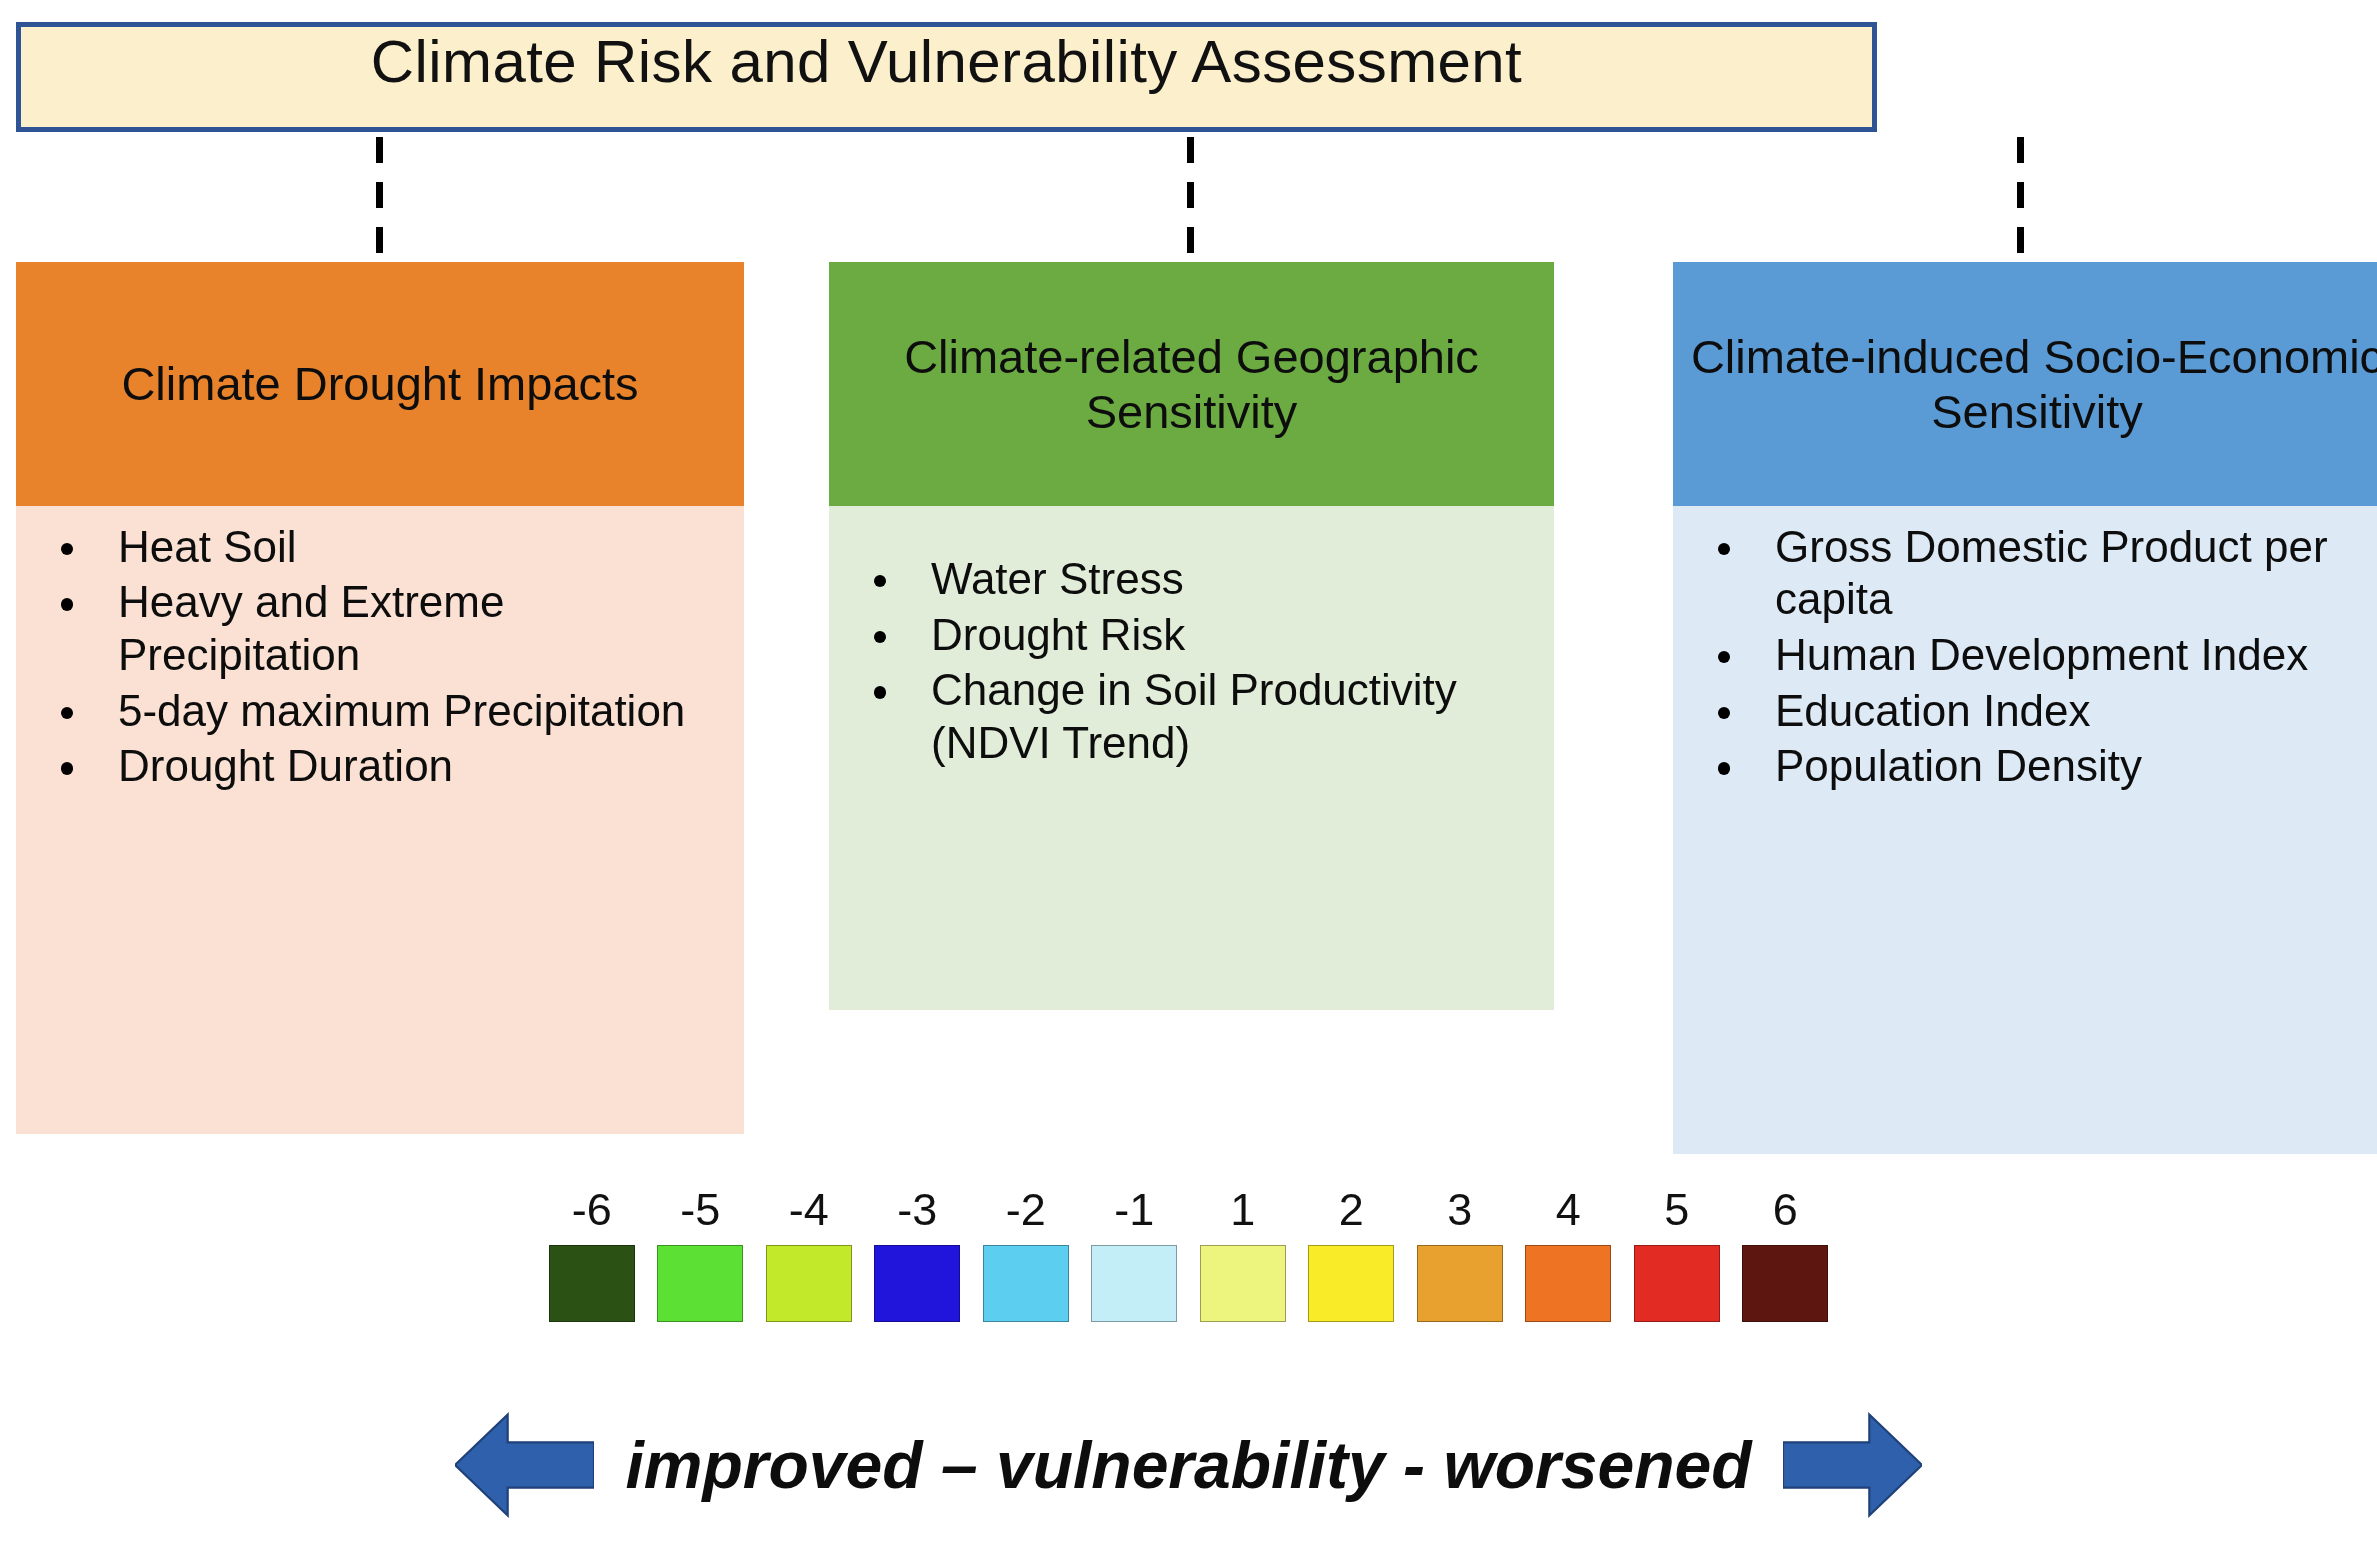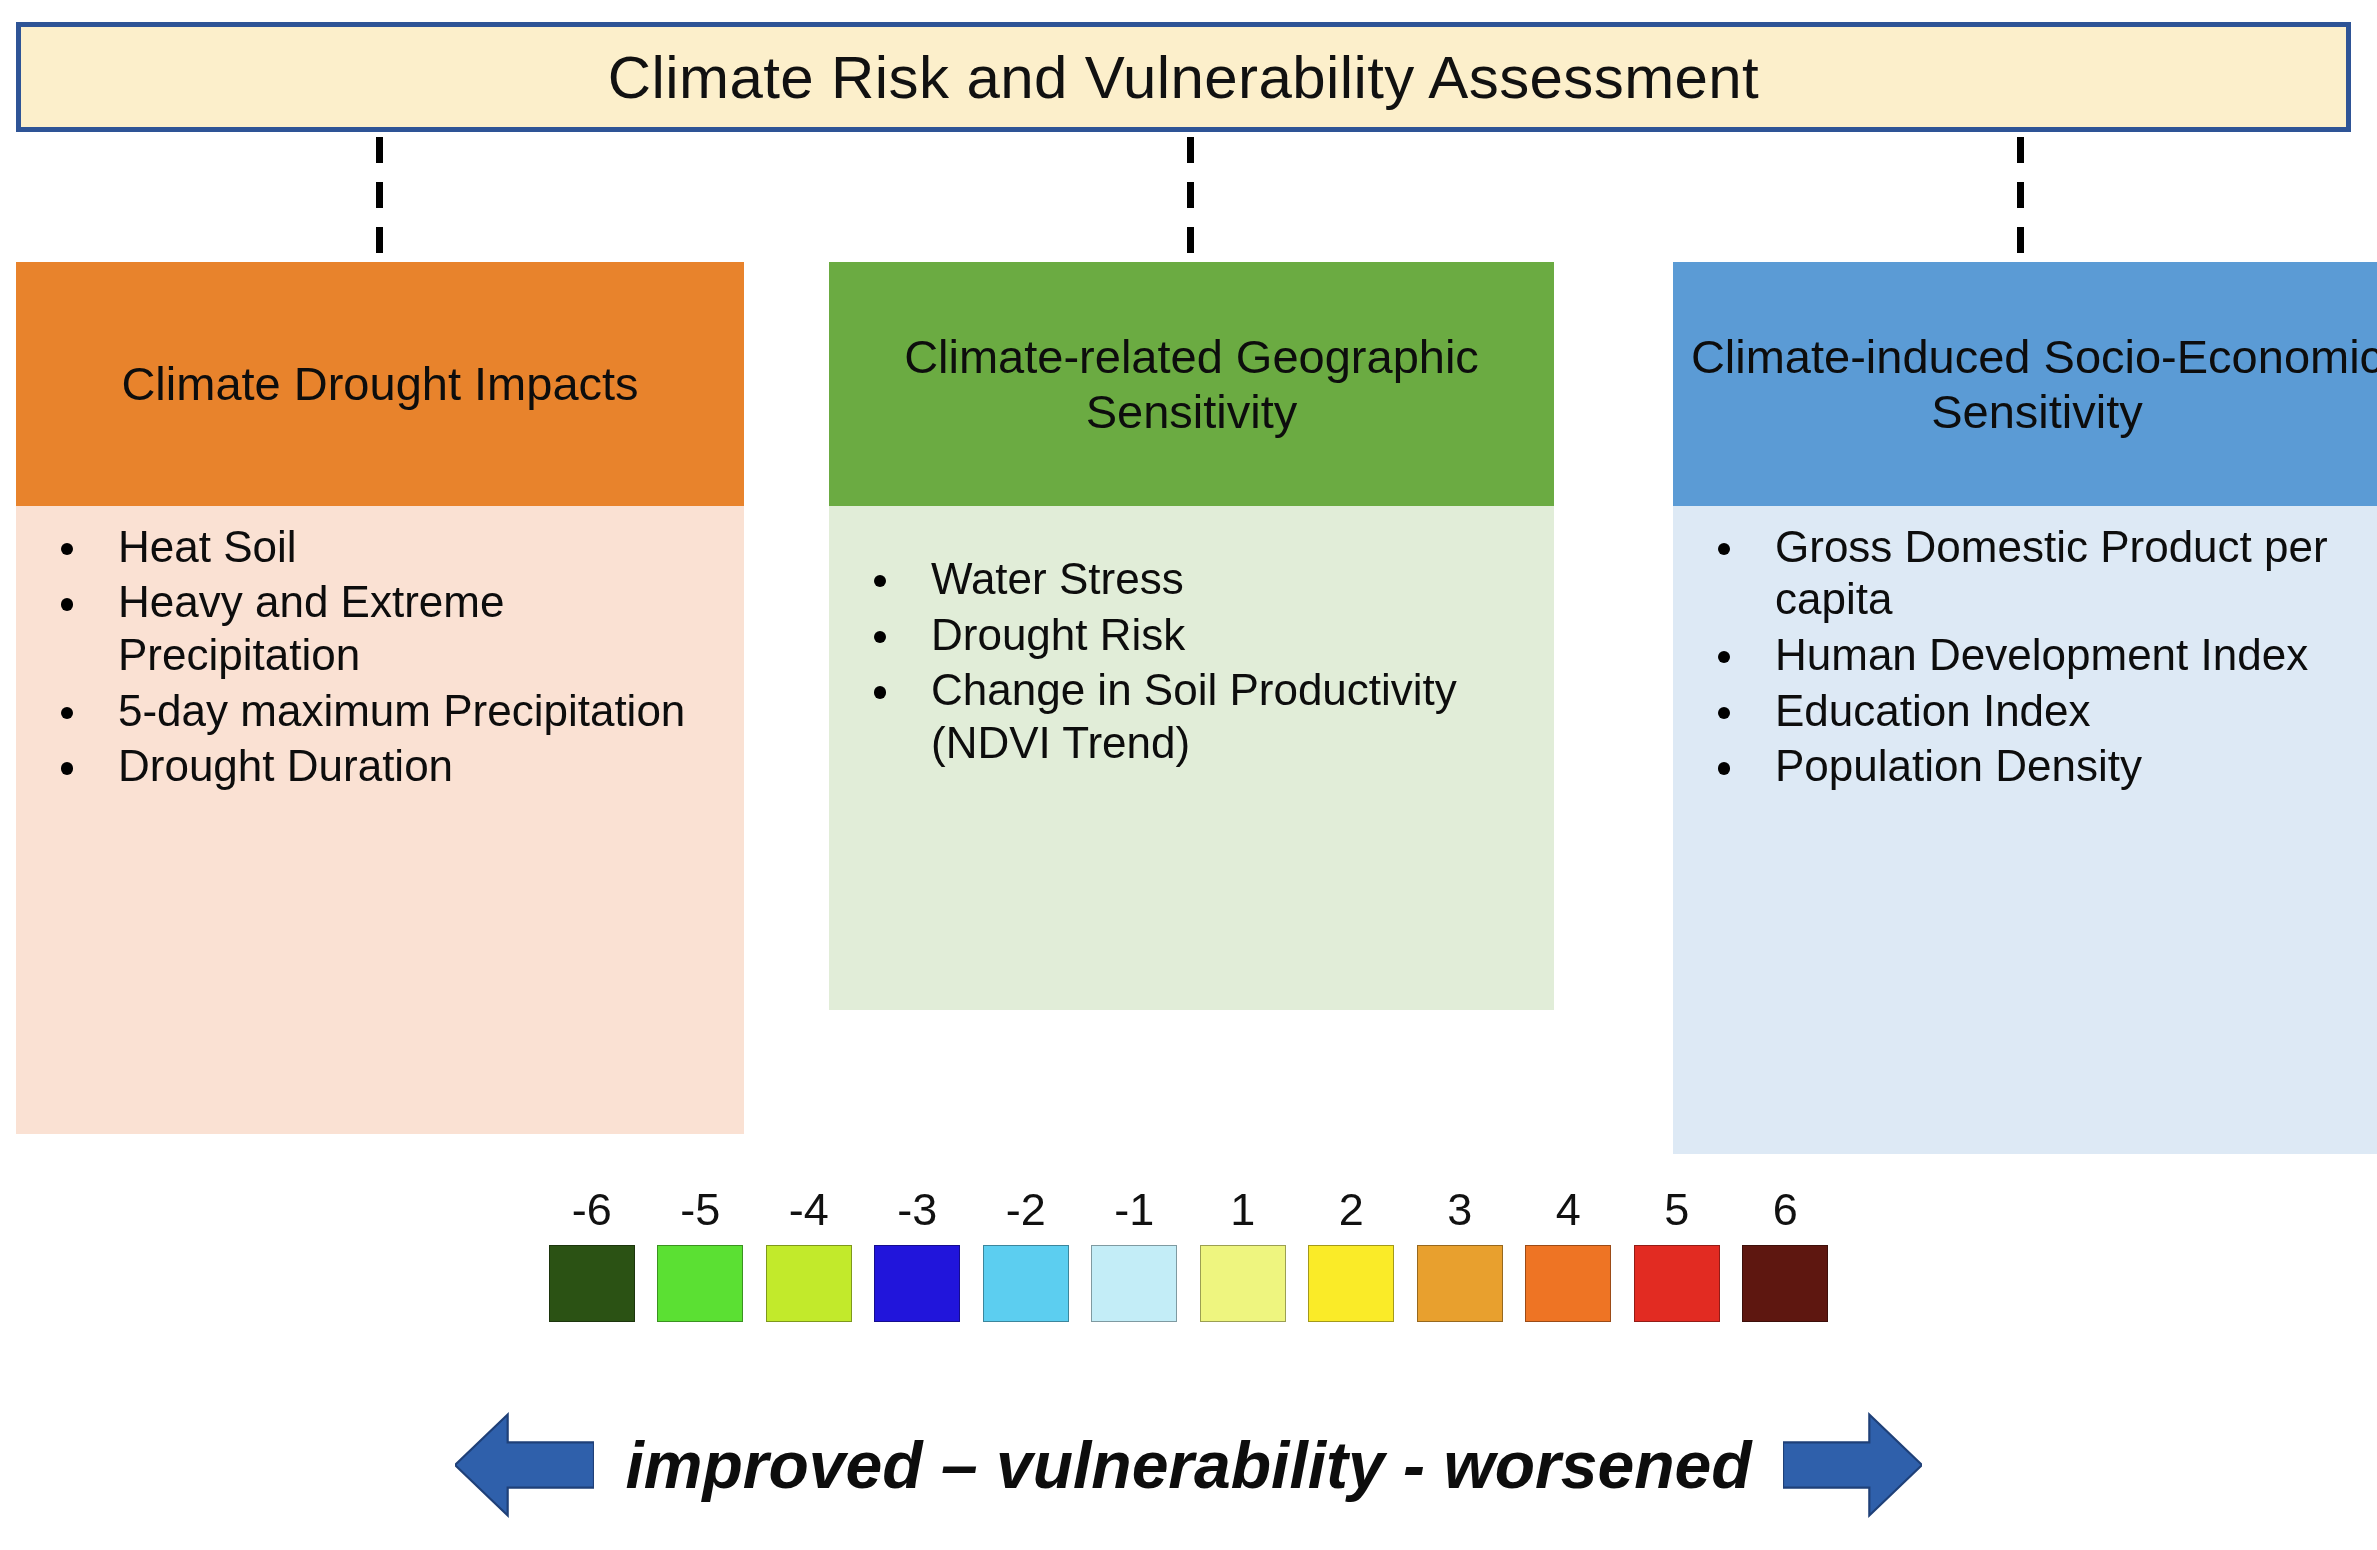--- a/index.html
+++ b/index.html
@@ -13,27 +13,26 @@
     font-family: "Liberation Sans", sans-serif;
     position: relative;
     overflow: hidden;
   }
 
   
   #title-box {
     position: absolute;
     left: 16px;
     top: 22px;
-    width: 2335px;
+    width: 1861px;
     height: 110px;
     background: #FCEFCB;
     border: 5.8px solid #2E5496;
     box-sizing: border-box;
     display: flex;
-    align-items: center;
     justify-content: center;
   }
   #title-box .title-text {
     font-size: 60px;
     color: #111111;
     letter-spacing: 0.4px;
     white-space: nowrap;
   }
 
   

